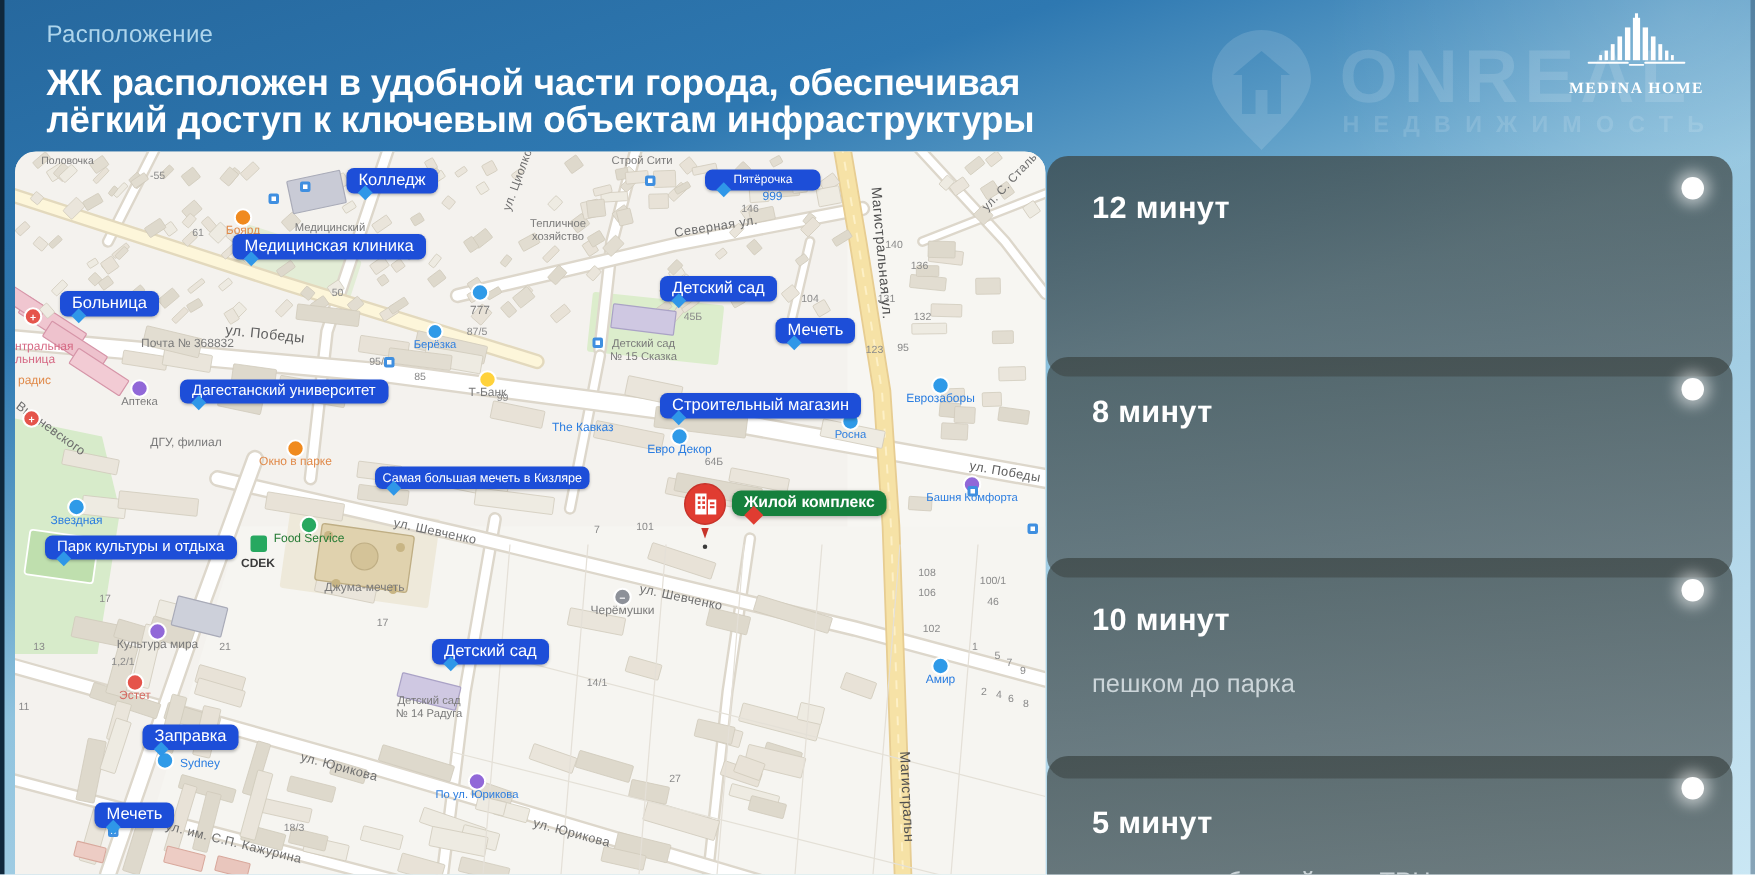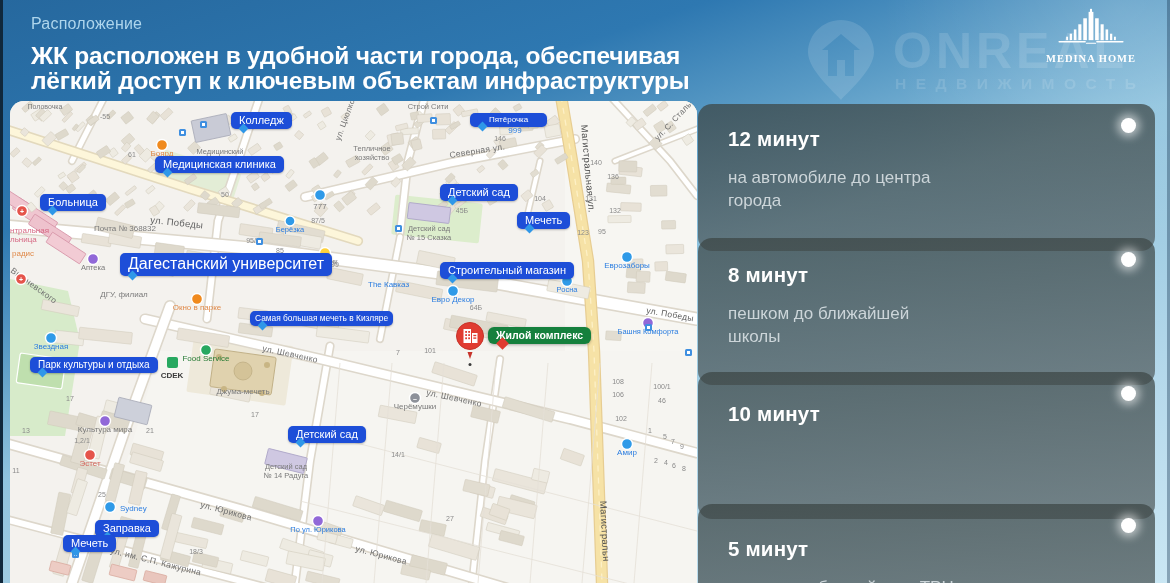--- a/index.html
+++ b/index.html
@@ -535,28 +535,28 @@
 <rect x="190" y="20" width="7" height="7" rx="1.5" fill="#3f8fe0"></rect>
       <rect x="192" y="22" width="3" height="3" fill="#ffffff"></rect>
 <rect x="385" y="124" width="7" height="7" rx="1.5" fill="#3f8fe0"></rect>
       <rect x="387" y="126" width="3" height="3" fill="#ffffff"></rect>
 <rect x="518" y="170" width="7" height="7" rx="1.5" fill="#3f8fe0"></rect>
       <rect x="520" y="172" width="3" height="3" fill="#ffffff"></rect>
 </svg>
 <div class="chip" style="left:221px;top:11px;font-size:11px;">Колледж<i></i></div>
 <div class="chip" style="left:145px;top:55px;font-size:11px;">Медицинская клиника<i></i></div>
 <div class="chip" style="left:30px;top:93px;font-size:11px;">Больница<i></i></div>
-<div class="chip" style="left:110px;top:152px;font-size:16px;text-align:center;">Дагестанский университет<i></i></div>
+<div class="chip" style="left:110px;top:152px;font-size:10px;text-align:center;">Дагестанский университет<i></i></div>
 <div class="chip" style="left:430px;top:83px;font-size:11px;">Детский сад<i></i></div>
 <div class="chip" style="left:507px;top:111px;font-size:11px;">Мечеть<i></i></div>
 <div class="chip" style="left:430px;top:161px;font-size:11px;">Строительный магазин<i></i></div>
 <div class="chip" style="left:240px;top:210px;font-size:8.4px;padding:2px 5px 3px;">Самая большая мечеть в Кизляре<i></i></div>
 <div class="chip" style="left:20px;top:256px;font-size:10px;">Парк культуры и отдыха<i></i></div>
 <div class="chip" style="left:278px;top:325px;font-size:11px;">Детский сад<i></i></div>
-<div class="chip" style="left:85px;top:382px;font-size:11px;margin-top:37px;">Заправка<i></i></div>
+<div class="chip" style="left:85px;top:382px;font-size:11px;">Заправка<i></i></div>
 <div class="chip" style="left:53px;top:434px;font-size:11px;">Мечеть<i></i></div>
 <div class="chip" style="left:440px;top:12px;font-size:8px;padding:2px 19px 3px;margin-left:20px;">Пятёрочка<i></i></div>
 <div class="redchip">Жилой комплекс<i></i></div>
 <svg style="position:absolute;left:441px;top:216px" width="40" height="50" viewBox="0 0 40 50">
   <path d="M19 42 L16.5 35 L21.5 35 Z" fill="#c7332a"></path>
   <circle cx="19" cy="47.5" r="1.5" fill="#3a3a3a"></circle>
   <circle cx="19" cy="19" r="13.5" fill="#e03c31" stroke="#c7332a" stroke-width="1"></circle>
   <g fill="#ffffff">
     <rect x="12.5" y="12" width="7.5" height="14"></rect>
     <rect x="21" y="16" width="5.5" height="10"></rect>
@@ -570,28 +570,27 @@
       <rect x="22.3" y="17.8" width="3" height="1.4"></rect>
           <rect x="22.3" y="20.4" width="3" height="1.4"></rect>
     </g>
   </g>
 </svg>
 </div>
 
 <div class="card" style="top:103.5px">
     <div class="dot"></div>
     <h2>12 минут</h2>
-    <p>на автомобиле до центра<br>города</p>
   </div>
 <div class="card c2" style="top:237.5px">
     <div class="dot"></div>
     <h2>8 минут</h2>
-    <p>пешком до ближайшей<br>школы</p>
   </div>
 <div class="card c3" style="top:371.5px">
     <div class="dot"></div>
     <h2>10 минут</h2>
+    <p>пешком до парка</p>
   </div>
 <div class="card c4" style="top:504px">
     <div class="dot"></div>
     <h2>5 минут</h2>
     <p>пешком до ближайшего ТРЦ</p>
   </div>
 
 </body></html>

